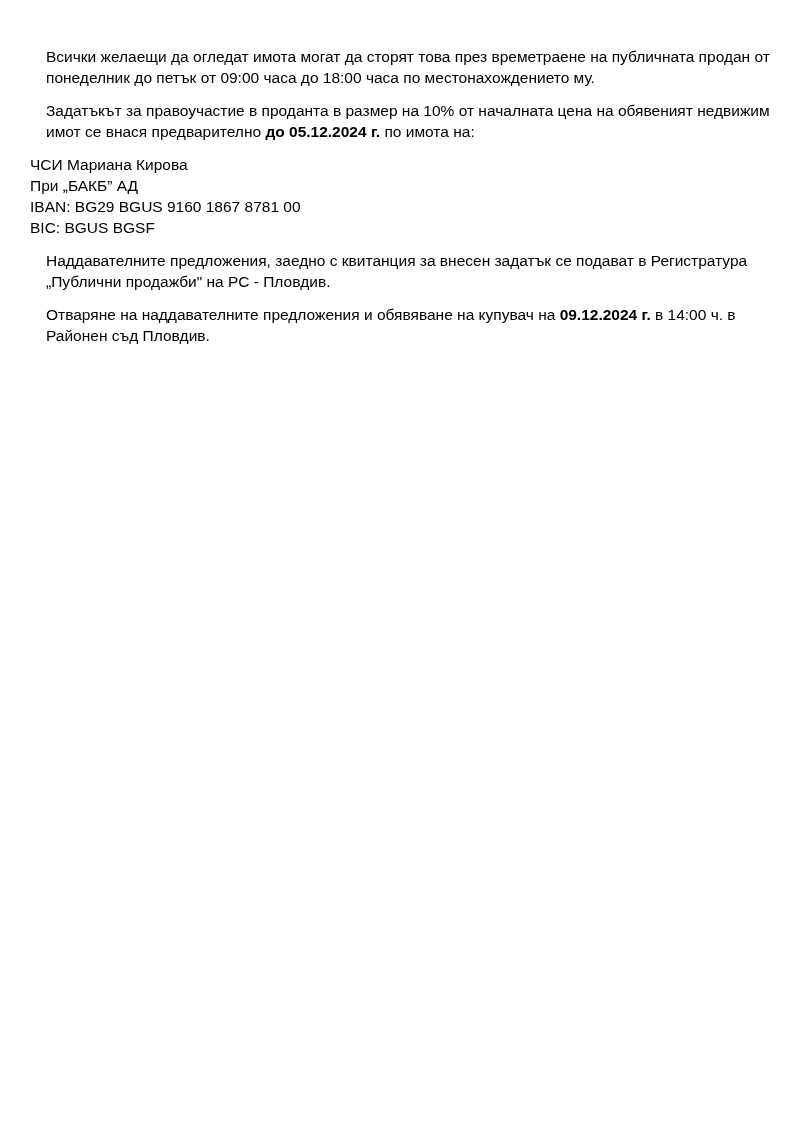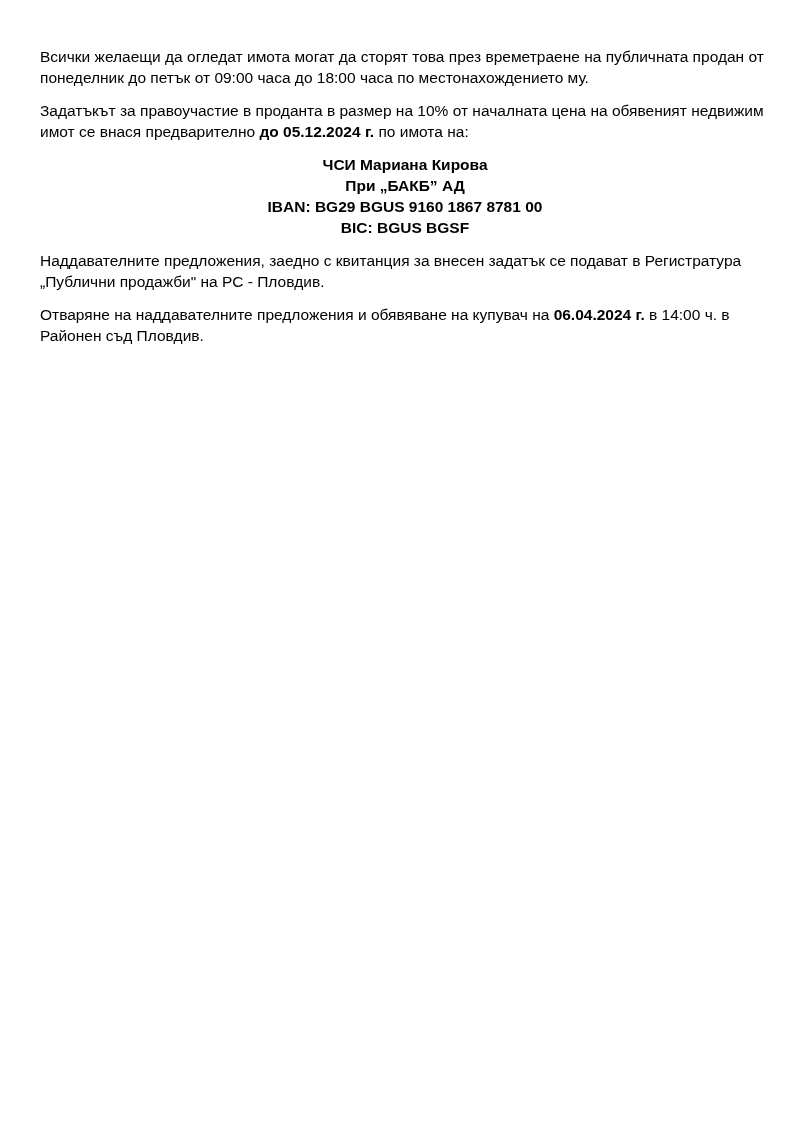--- a/index.html
+++ b/index.html
@@ -17,46 +17,45 @@
     width: 800px;
     height: 1131px;
     padding: 46px 20px 0 30px;
     font-family: "Liberation Sans", "DejaVu Sans", sans-serif;
     font-size: 15.5px;
     line-height: 21px;
     color: #000000;
     background: #ffffff;
   }
   .para {
-    margin: 0 0 12px 10px;
+    margin: 0 0 12px 16px;
   }
   .date-underline {
     font-weight: bold;
     text-decoration-thickness: 1.5px;
     text-underline-offset: 2px;
   }
   .bank-block {
     margin: 0 0 12px 0;
-    font-weight: bold;
-    text-align: center;
+    font-weight: normal;
   }
 </style>
 </head>
 <body>
 
 <div class="page">
 
   <p class="para">Всички желаещи да огледат имота могат да сторят това през времетраене на публичната продан от понеделник до петък от 09:00 часа до 18:00 часа по местонахождението му.</p>
 
   <p class="para"><span>Задатъкът за правоучастие в проданта в размер на 10% от началната цена на обявеният недвижим имот се внася предварително </span><span class="date-underline">до 05.12.2024 г.</span><span> по имота на:</span></p>
 
   <div class="bank-block">
     <div>ЧСИ Мариана Кирова</div>
     <div>При „БАКБ” АД</div>
     <div>IBAN: BG29 BGUS 9160 1867 8781 00</div>
     <div>BIC: BGUS BGSF</div>
   </div>
 
   <p class="para">Наддавателните предложения, заедно с квитанция за внесен задатък се подават в Регистратура „Публични продажби" на РС - Пловдив.</p>
 
-  <p class="para"><span>Отваряне на наддавателните предложения и обявяване на купувач на </span><span class="date-underline">06.04.2024 г.</span><span> в 14:00 ч. в Районен съд Пловдив.</span></p>
+  <p class="para"><span>Отваряне на наддавателните предложения и обявяване на купувач на </span><span class="date-underline">09.12.2024 г.</span><span> в 14:00 ч. в Районен съд Пловдив.</span></p>
 
 </div>
 
 </body></html>

